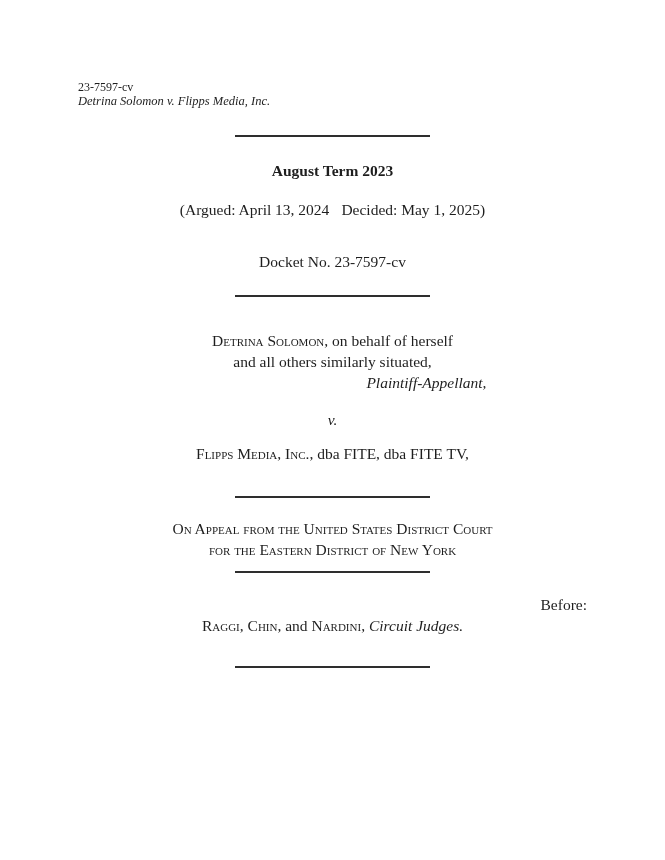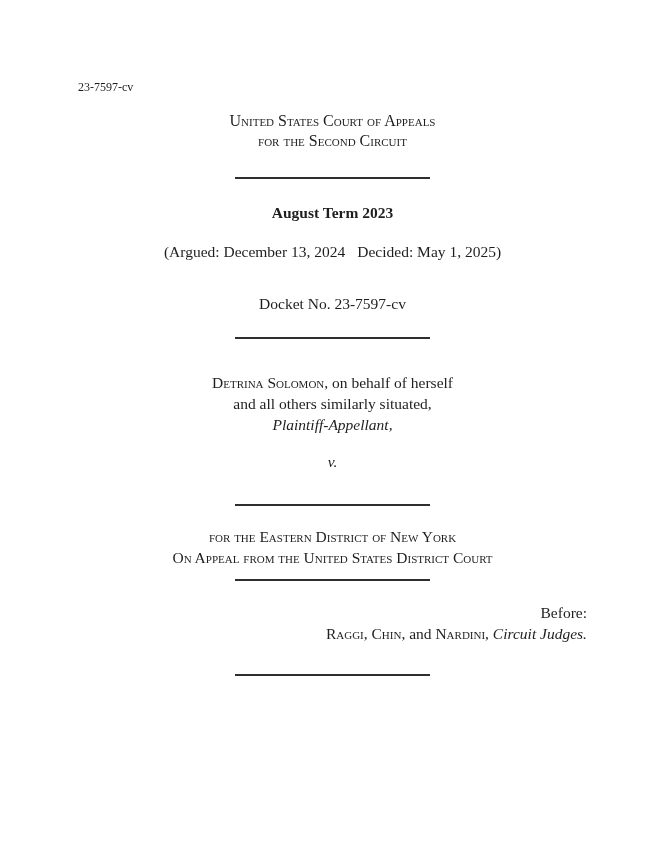--- a/index.html
+++ b/index.html
@@ -54,21 +54,21 @@
   .argued-line { margin-top: 19px; line-height: 20px; text-align: center; }
   .argued-line .decided-seg { margin-left: 12px; }
   .docketno-line { margin-top: 32px; line-height: 20px; text-align: center; }
 
   .caption {
     width: 308px;
     margin: 33px auto 0 auto;
     line-height: 21px;
   }
   .caption .party { text-align: center; }
-  .caption .designation { text-align: center; font-style: italic; }
+  .caption .designation { text-align: right; font-style: italic; }
   .versus-line {
     margin-top: 16px;
     line-height: 21px;
     text-align: center;
     font-style: italic;
   }
   .defendant-block { margin-top: 13px; }
 
   .appeal-header {
     margin-top: 20px;
@@ -77,64 +77,62 @@
     text-align: center;
   }
 
   .before-line {
     margin-top: 21px;
     line-height: 21px;
     text-align: right;
   }
   .judges-line {
     line-height: 21px;
-    text-align: right;
+    text-align: center;
   }
 </style>
 </head>
 <body>
 
 <div class="page">
   <div class="content">
 
     <div class="docket-line">23-7597-cv</div>
+    <div class="case-line">Detrina Solomon v. Flipps Media, Inc.</div>
 
-    <div class="court-header sc">
-      <div>United States Court of Appeals</div>
-      <div>for the Second Circuit</div>
-    </div>
 
     <div class="rule rule-1"></div>
 
     <div class="term-line">August Term 2023</div>
 
     <div class="argued-line">
-      <span>(Argued: December 13, 2024</span><span class="decided-seg">Decided: May 1, 2025)</span>
+      <span>(Argued: April 13, 2024</span><span class="decided-seg">Decided: May 1, 2025)</span>
     </div>
 
     <div class="docketno-line">Docket No. 23-7597-cv</div>
 
     <div class="rule rule-2"></div>
 
     <div class="caption">
       <div class="party"><span class="sc">Detrina Solomon</span><span>, on behalf of herself</span></div>
       <div class="party">and all others similarly situated,</div>
       <div class="designation">Plaintiff-Appellant,</div>
 
       <div class="versus-line">v.</div>
 
       <div class="defendant-block">
+        <div class="party"><span class="sc">Flipps Media, Inc.</span><span>, dba FITE, dba FITE TV,</span></div>
       </div>
     </div>
 
     <div class="rule rule-3"></div>
 
     <div class="appeal-header sc">
+      <div>On Appeal from the United States District Court</div>
       <div>for the Eastern District of New York</div>
-      <div>On Appeal from the United States District Court</div>
     </div>
 
     <div class="rule rule-4"></div>
 
     <div class="before-line">Before:</div>
 
     <div class="judges-line"><span class="sc">Raggi</span><span>, </span><span class="sc">Chin</span><span>, and </span><span class="sc">Nardini</span><span>, </span><span class="it">Circuit Judges.</span></div>
 
     <div class="rule rule-5"></div>
 

